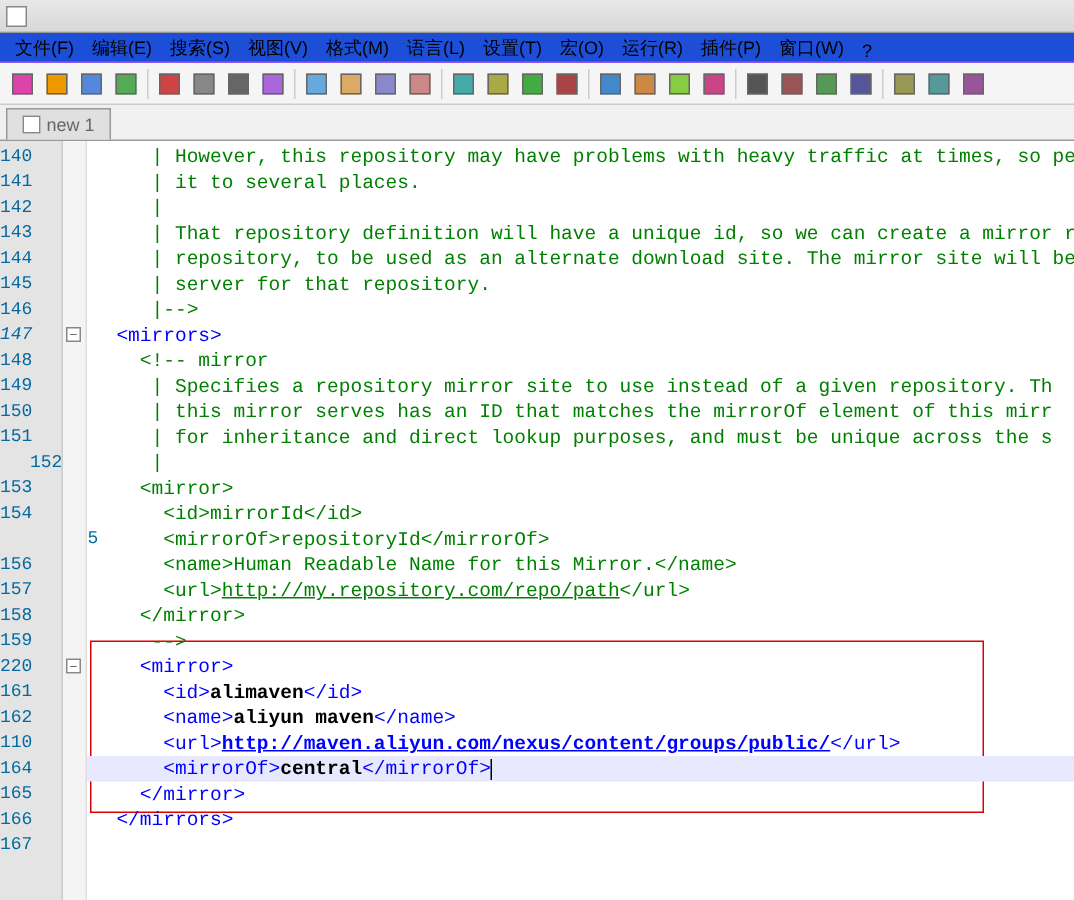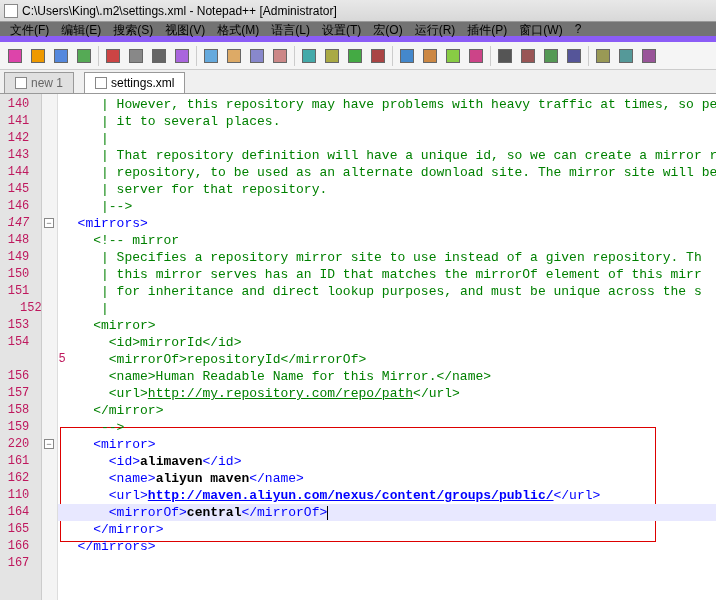--- a/index.html
+++ b/index.html
@@ -1,49 +1,48 @@
 <!DOCTYPE html>
 <html><head>
 <meta charset="utf-8">
 <style>
 * { margin: 0; padding: 0; box-sizing: border-box; }
 body { font-family: "Microsoft YaHei", Tahoma, sans-serif; font-size: 12px; background: #fff; overflow: hidden; }
 .titlebar { background: linear-gradient(#e8e8e8,#d8d8d8); border-bottom: 1px solid #999; height: 22px; display: flex; align-items: center; padding-left: 4px; }
 .titlebar-icon { width: 14px; height: 14px; background: #fff; border: 1px solid #888; margin-right: 4px; }
 .titlebar-text { color: #000; font-size: 12px; }
-.menubar { background: #737373; border-bottom: 6px solid #8b5cf6; height: 20px; display: flex; align-items: flex-start; padding-left: 4px; }
+.menubar { background: #1d4ed8; border-bottom: 1px solid #8b5cf6; height: 20px; display: flex; align-items: flex-end; padding-left: 4px; }
 .menu-item { padding: 0 6px; cursor: default; font-size: 12px; }
 .toolbar { background: #f5f5f5; border-bottom: 1px solid #ccc; height: 28px; display: flex; align-items: center; padding-left: 4px; gap: 1px; }
 .tbtn { width: 22px; height: 22px; border: 1px solid transparent; display: flex; align-items: center; justify-content: center; cursor: pointer; }
 .tsep { width: 1px; height: 20px; background: #ccc; margin: 0 2px; }
 .tabbar { background: #f0f0f0; border-bottom: 1px solid #999; height: 24px; display: flex; align-items: flex-end; padding-left: 4px; }
-.tab { padding: 3px 10px; border: 1px solid #999; border-bottom: none; background: #f8f8f8; margin-right: 10px; display: flex; align-items: center; gap: 4px; font-size: 12px; cursor: pointer; }
+.tab { padding: 3px 10px; border: 1px solid #999; border-bottom: none; background: #f8f8f8; margin-right: 0; display: flex; align-items: center; gap: 4px; font-size: 12px; cursor: pointer; }
 .tab.active { background: #fff; }
 .tab.inactive { background: #e0e0e0; color: #666; }
 .tab-icon { width: 12px; height: 12px; background: #fff; border: 1px solid #888; }
 .editor { display: flex; height: 506px; background: #fff; position: relative; }
-.gutter { width: 42px; background: #e4e4e4; border-right: 1px solid #ccc; font-family: "Courier New", monospace; font-size: 12px; color: #be185d; text-align: center; padding-right: 4px; line-height: 17px; padding-top: 2px; }
+.gutter { width: 42px; background: #e4e4e4; border-right: 1px solid #ccc; font-family: "Courier New", monospace; font-size: 12px; color: #0369a1; text-align: left; padding-right: 4px; line-height: 17px; padding-top: 2px; }
 .fold-col { width: 16px; background: #f4f4f4; border-right: 1px solid #ddd; position: relative; }
 .fold-box { position: absolute; left: 2px; width: 10px; height: 10px; border: 1px solid #888; background: #fff; font-size: 9px; line-height: 8px; text-align: center; color: #666; cursor: pointer; }
 .code { flex: 1; font-family: "Courier New", monospace; font-size: 13px; line-height: 17px; padding-top: 2px; position: relative; white-space: pre; overflow: hidden; }
 .code-line { height: 17px; padding-left: 4px; }
 .c-comment { color: #008000; }
 .c-tag { color: #0000ff; }
 .c-text { color: #000; font-weight: bold; }
 .c-url { color: #0000ff; text-decoration: underline; font-weight: bold; }
 .highlight-box { position: absolute; border: 1px solid #d00; pointer-events: none; }
 .line-highlight { position: absolute; background: #e8e8ff; pointer-events: none; }
 .cursor-mark { display: inline-block; width: 1px; height: 14px; background: #000; vertical-align: middle; }
 </style>
 </head>
 <body>
 
 <div class="titlebar">
   <div class="titlebar-icon"></div>
-  <span class="titlebar-text">C:\Users\King\.m2\settings.xml - Notepad++ [Administrator]</span>
 </div>
 
 <div class="menubar" id="menubar">
     <span class="menu-item">文件(F)</span>
     <span class="menu-item">编辑(E)</span>
     <span class="menu-item">搜索(S)</span>
     <span class="menu-item">视图(V)</span>
     <span class="menu-item">格式(M)</span>
     <span class="menu-item">语言(L)</span>
     <span class="menu-item">设置(T)</span>
@@ -142,24 +141,20 @@
     <div class="tbtn">
       <div style="width: 14px; height: 14px; background: rgb(153, 85, 153); border: 1px solid rgb(102, 102, 102);"></div>
     </div>
   </div>
 
 <div class="tabbar" id="tabbar">
     <div class="tab inactive">
       <div class="tab-icon"></div>
       <span>new 1</span>
     </div>
-    <div class="tab active">
-      <div class="tab-icon"></div>
-      <span>settings.xml</span>
-    </div>
   </div>
 
 <div class="editor">
   <div class="gutter" id="gutter">
       <div style="height: 17px;">140</div>
       <div style="height: 17px;">141</div>
       <div style="height: 17px;">142</div>
       <div style="height: 17px;">143</div>
       <div style="height: 17px;">144</div>
       <div style="height: 17px;">145</div>

